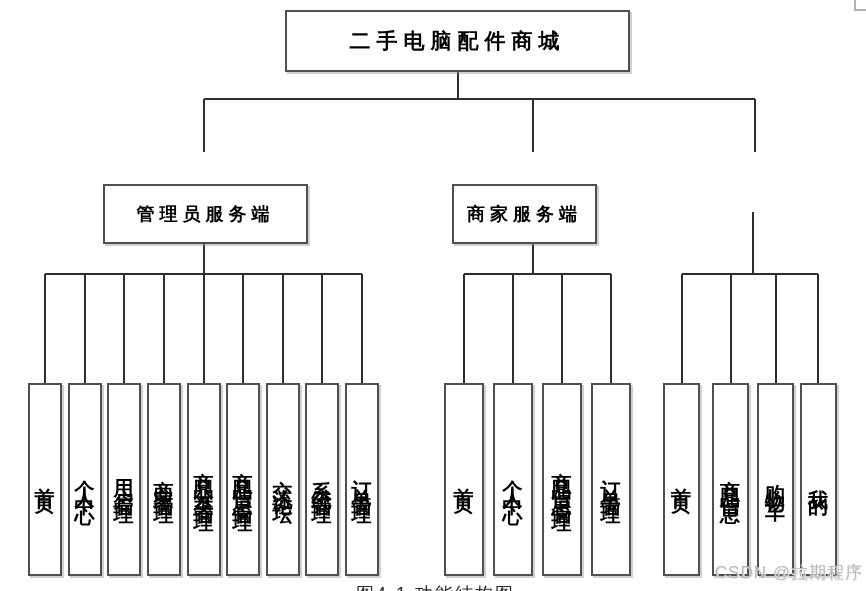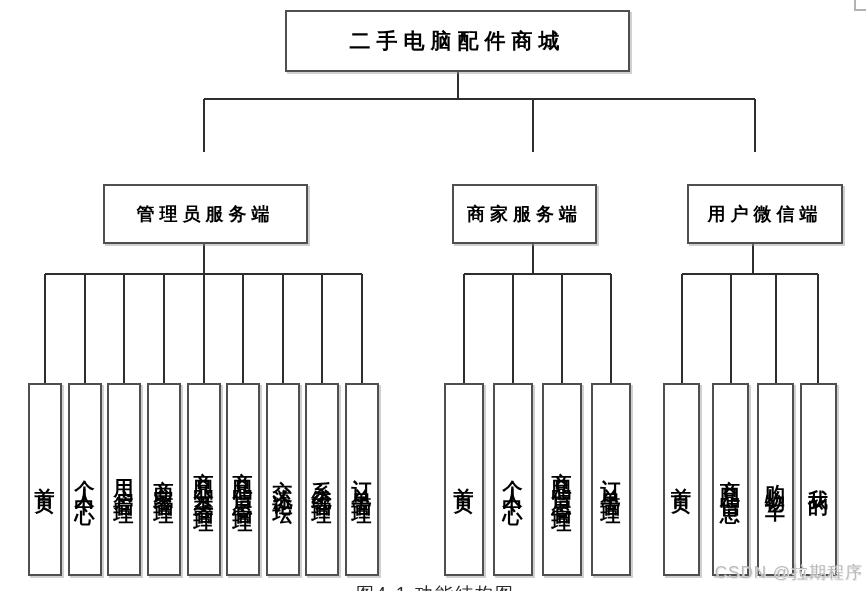--- a/index.html
+++ b/index.html
@@ -80,23 +80,20 @@
   <div class="box root-box">
     <span>二手电脑配件商城</span>
   </div>
 
   <div class="box l2-box l2-admin">
     <span>管理员服务端</span>
   </div>
   <div class="box l2-box l2-merchant">
     <span>商家服务端</span>
   </div>
-  <div class="box l2-box l2-wechat">
-    <span>用户微信端</span>
-  </div>
 
   <div class="box leaf" style="left:28px;width:34px;">
       <span class="vtext">首页</span>
     </div>
   <div class="box leaf" style="left:68px;width:34px;">
       <span class="vtext">个人中心</span>
     </div>
   <div class="box leaf" style="left:107px;width:34px;">
       <span class="vtext">用户管理</span>
     </div>

